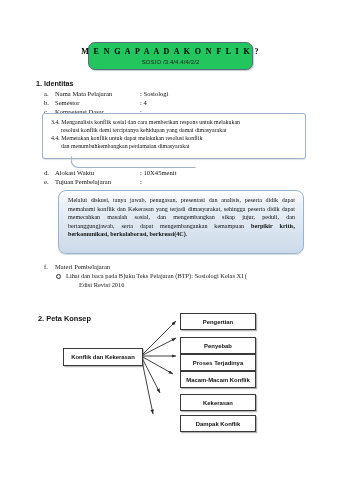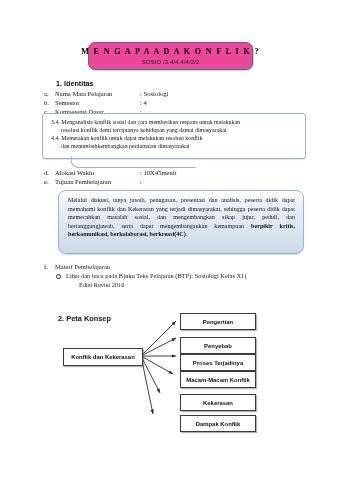--- a/index.html
+++ b/index.html
@@ -7,37 +7,37 @@
     width:339px;height:480px;overflow:hidden;position:relative;
     font-family:"Liberation Sans",sans-serif;
     color:#1a1a1a;
     -webkit-font-smoothing:antialiased;
   }
   .page{position:absolute;inset:0;background:#fff;}
 
   
   .title-banner{
     position:absolute;left:88px;top:42px;width:163px;height:26px;
-    border:1px solid #5a6b7d;border-radius:7px;background:#ec4899;
+    border:1px solid #5a6b7d;border-radius:7px;background:#22c55e;
     box-shadow:1px 1px 1px rgba(90,107,125,.35);
     display:flex;flex-direction:column;align-items:center;justify-content:center;
   }
   .title-main{
     font-family:"Liberation Serif",serif;
     font-weight:bold;font-size:8px;letter-spacing:1.4px;color:#000;
     white-space:nowrap;line-height:1;
   }
   .title-sub{
     font-size:6px;color:#222;margin-top:3px;letter-spacing:.1px;line-height:1;
     white-space:nowrap;
   }
 
   
   .sec-heading{
-    position:absolute;font-weight:bold;font-size:7.2px;color:#111;margin-left:20px;
+    position:absolute;font-weight:bold;font-size:7.2px;color:#111;
   }
   #identitas-heading{left:36px;top:79px;}
   .id-list{position:absolute;left:44px;top:89px;width:230px;}
   .id-row{display:flex;font-size:6.6px;line-height:9.2px;font-family:"Liberation Serif",serif;color:#111;}
   .id-key{width:96px;display:flex;}
   .id-mark{width:11px;flex:none;}
   .id-val{flex:1;}
 
   
   .kd-box{

